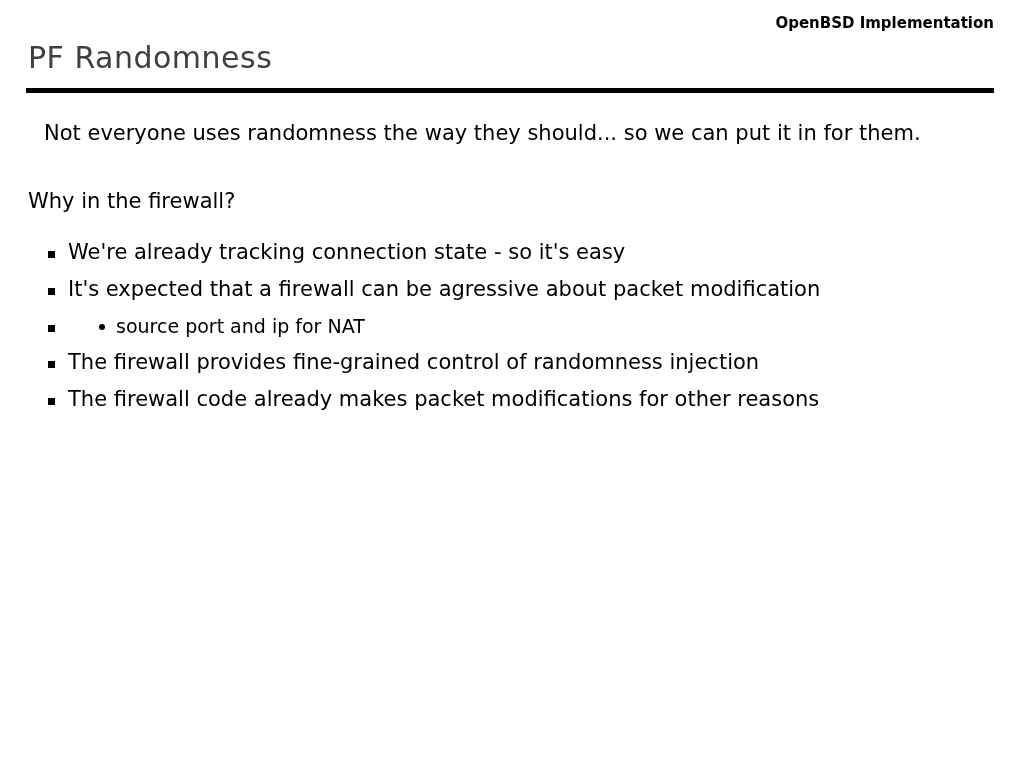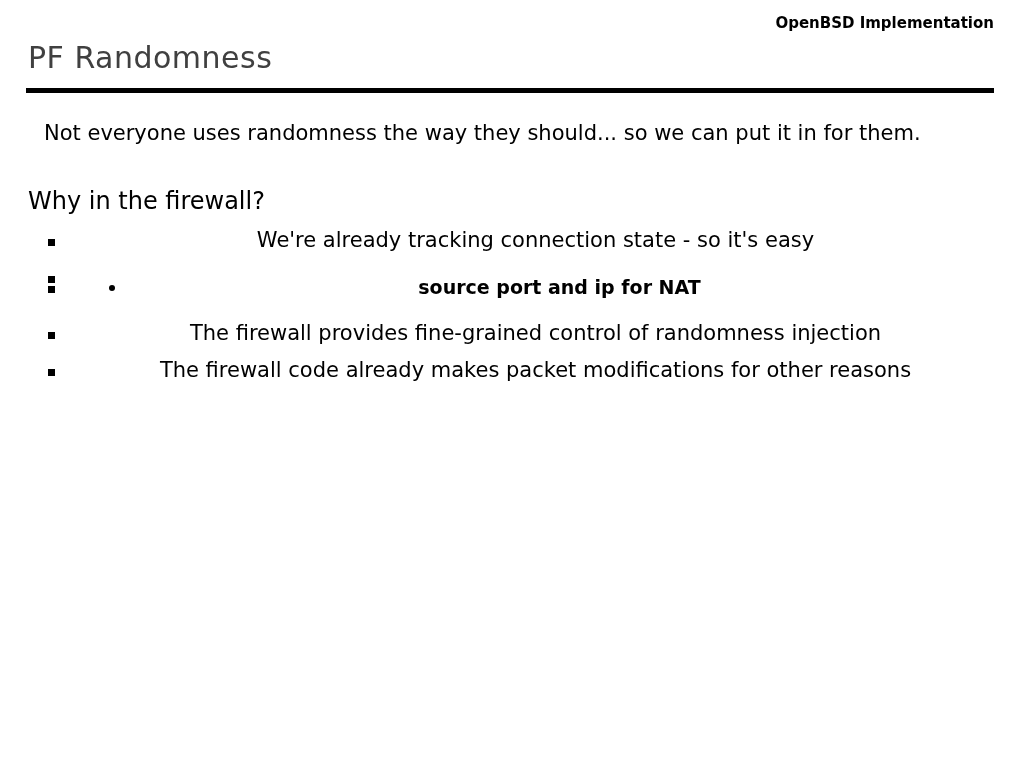--- a/index.html
+++ b/index.html
@@ -52,49 +52,47 @@
     top: 118px;
     left: 28px;
     width: 975px;
   }
   .lead {
     font-size: 21px;
     line-height: 30px;
     margin: 0 0 38px 16px;
   }
   .question {
-    font-size: 24px;
+    font-size: 21px;
     line-height: 30px;
-    margin: 0 0 6px 0;
+    margin: 0 0 18px 0;
   }
   ul.level1 {
     list-style: none;
     margin: 0;
     padding: 0 0 0 18px;
   }
   ul.level1 > li {
     position: relative;
     font-size: 21px;
     line-height: 37px;
     padding-left: 22px;
-    text-align: center;
   }
   ul.level1 > li > .bullet-square {
     position: absolute;
     left: 2px;
     top: 17px;
     width: 7px;
     height: 7px;
     background: #000000;
   }
   ul.level2 {
     list-style: none;
-    margin: 10px;
+    margin: 0;
     padding: 0 0 0 28px;
-    font-weight: bold;
   }
   ul.level2 > li {
     position: relative;
     font-size: 19px;
     line-height: 36px;
     padding-left: 20px;
   }
   ul.level2 > li > .bullet-dot {
     position: absolute;
     left: 3px;
@@ -122,20 +120,21 @@
 
     <p class="question">Why in the firewall?</p>
 
     <ul class="level1">
       <li>
         <span class="bullet-square"></span>
         <span>We're already tracking connection state - so it's easy</span>
       </li>
       <li>
         <span class="bullet-square"></span>
+        <span>It's expected that a firewall can be agressive about packet modification</span>
       </li>
       <li>
         <span class="bullet-square"></span>
         <ul class="level2">
           <li>
             <span class="bullet-dot"></span>
             <span>source port and ip for NAT</span>
           </li>
         </ul>
       </li>

